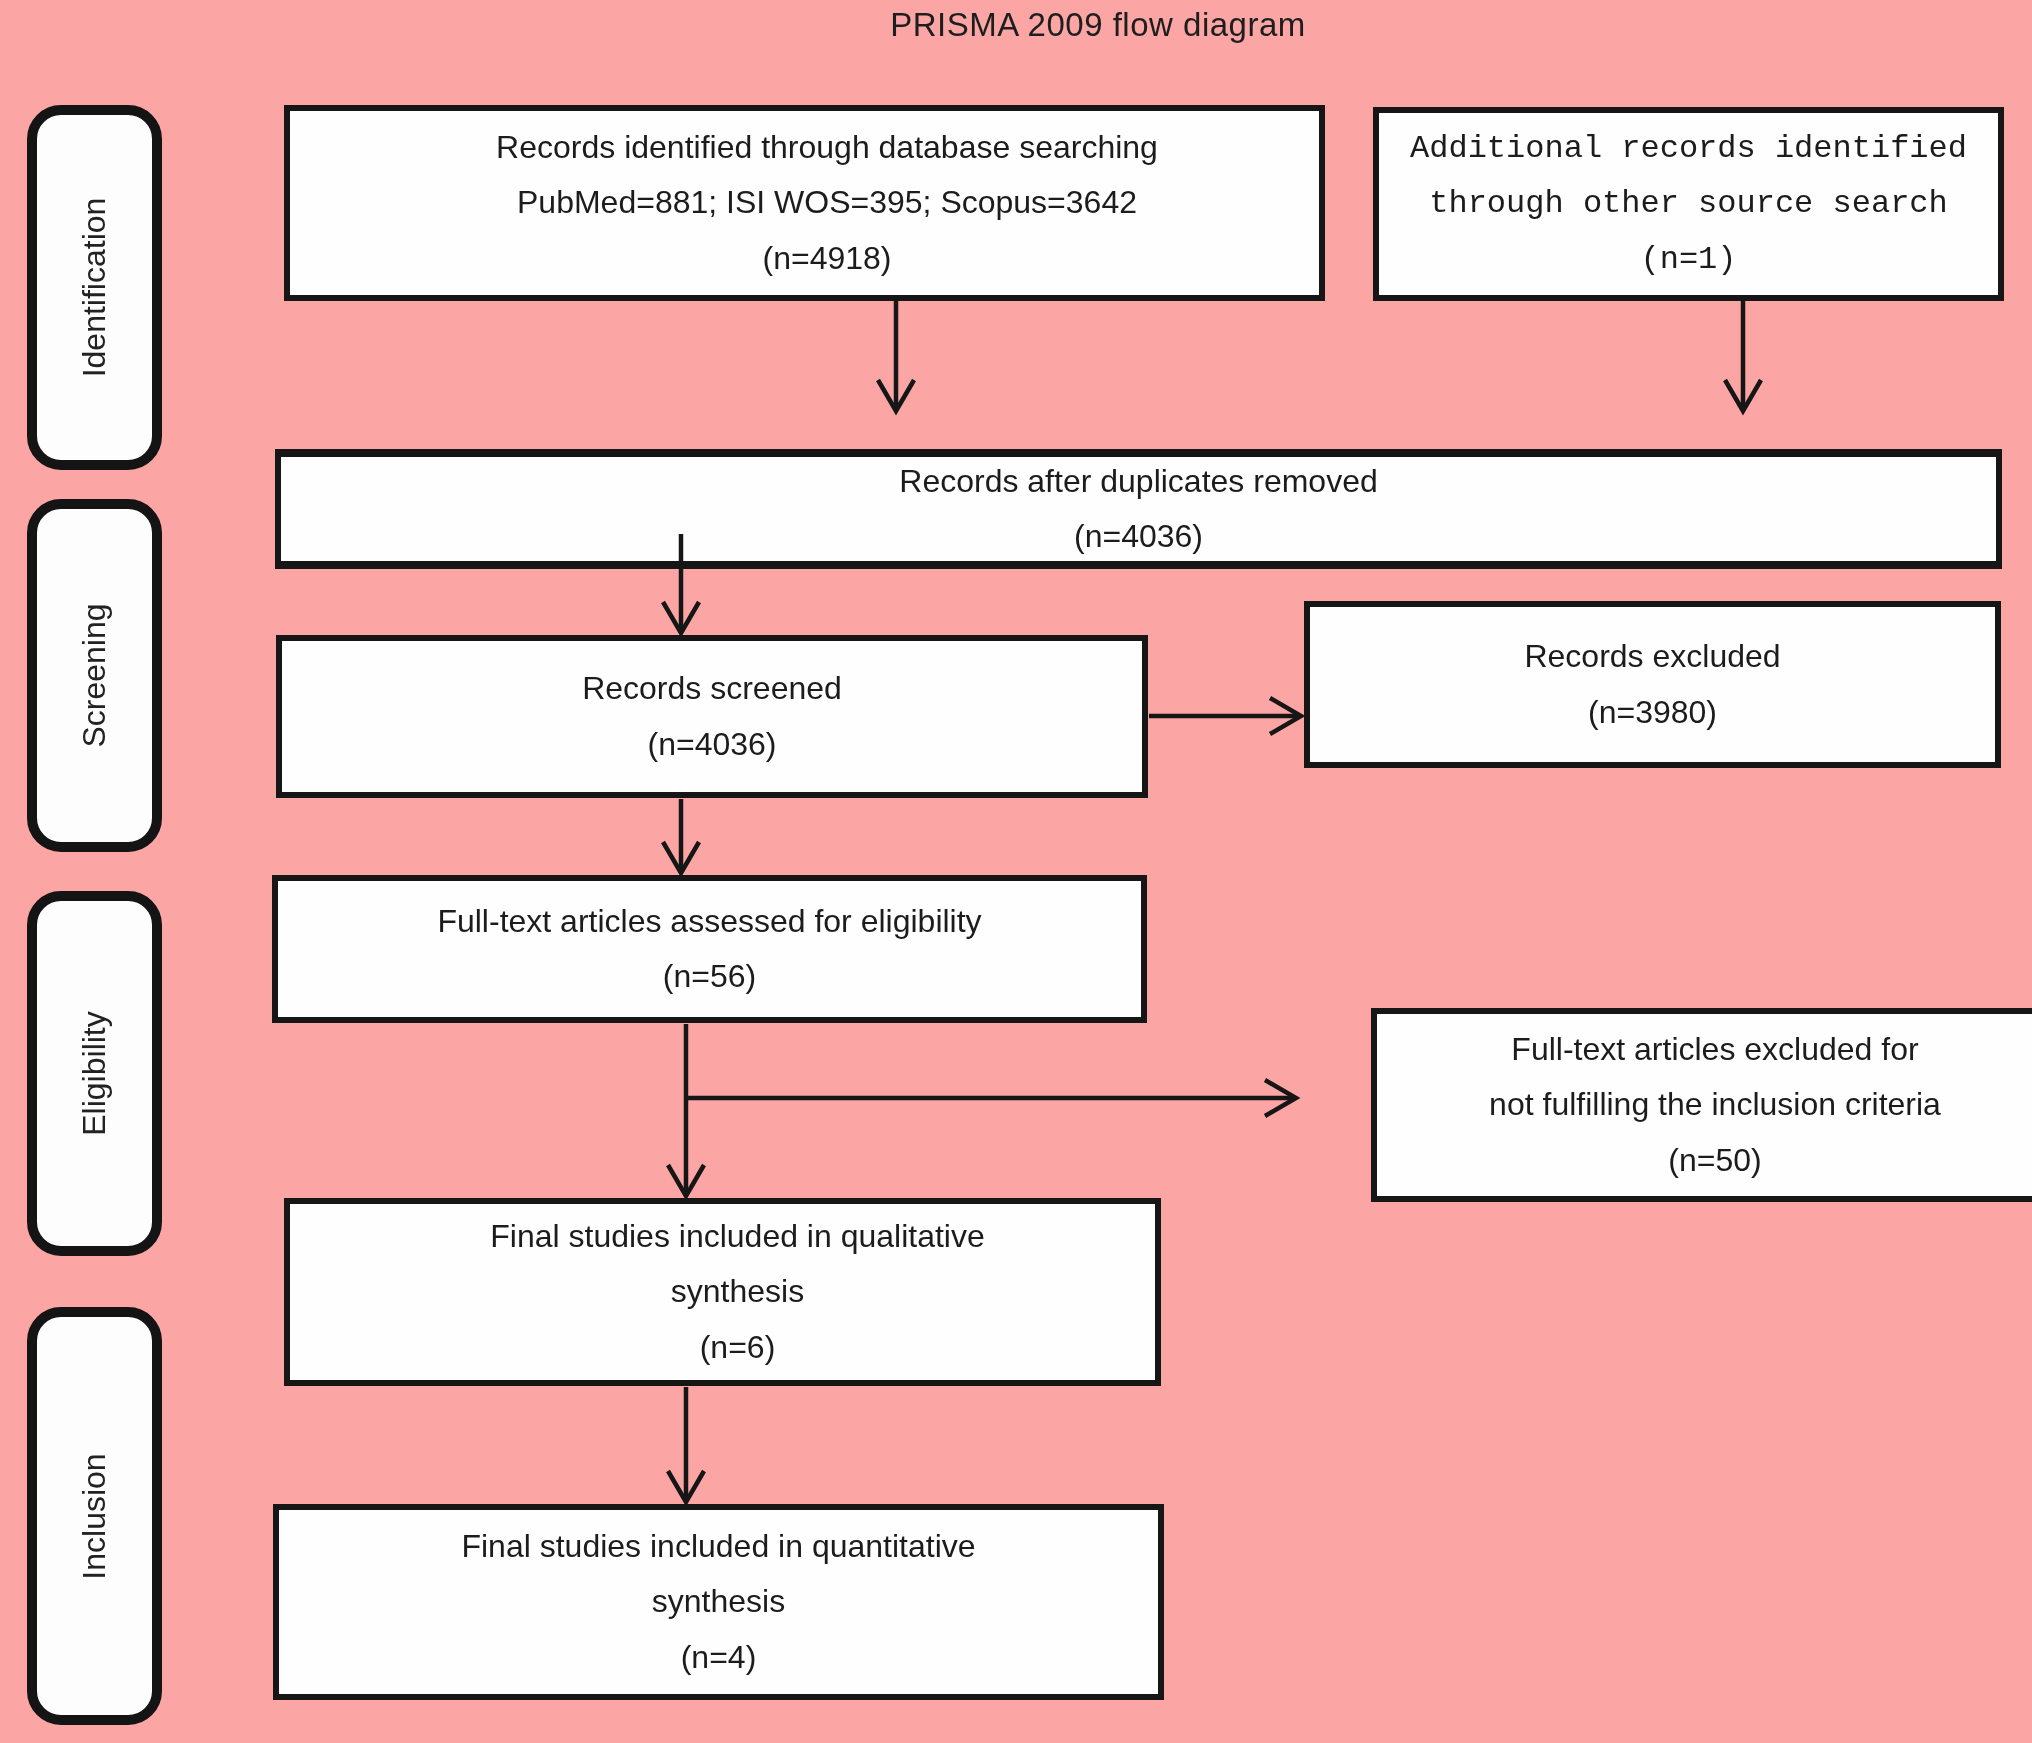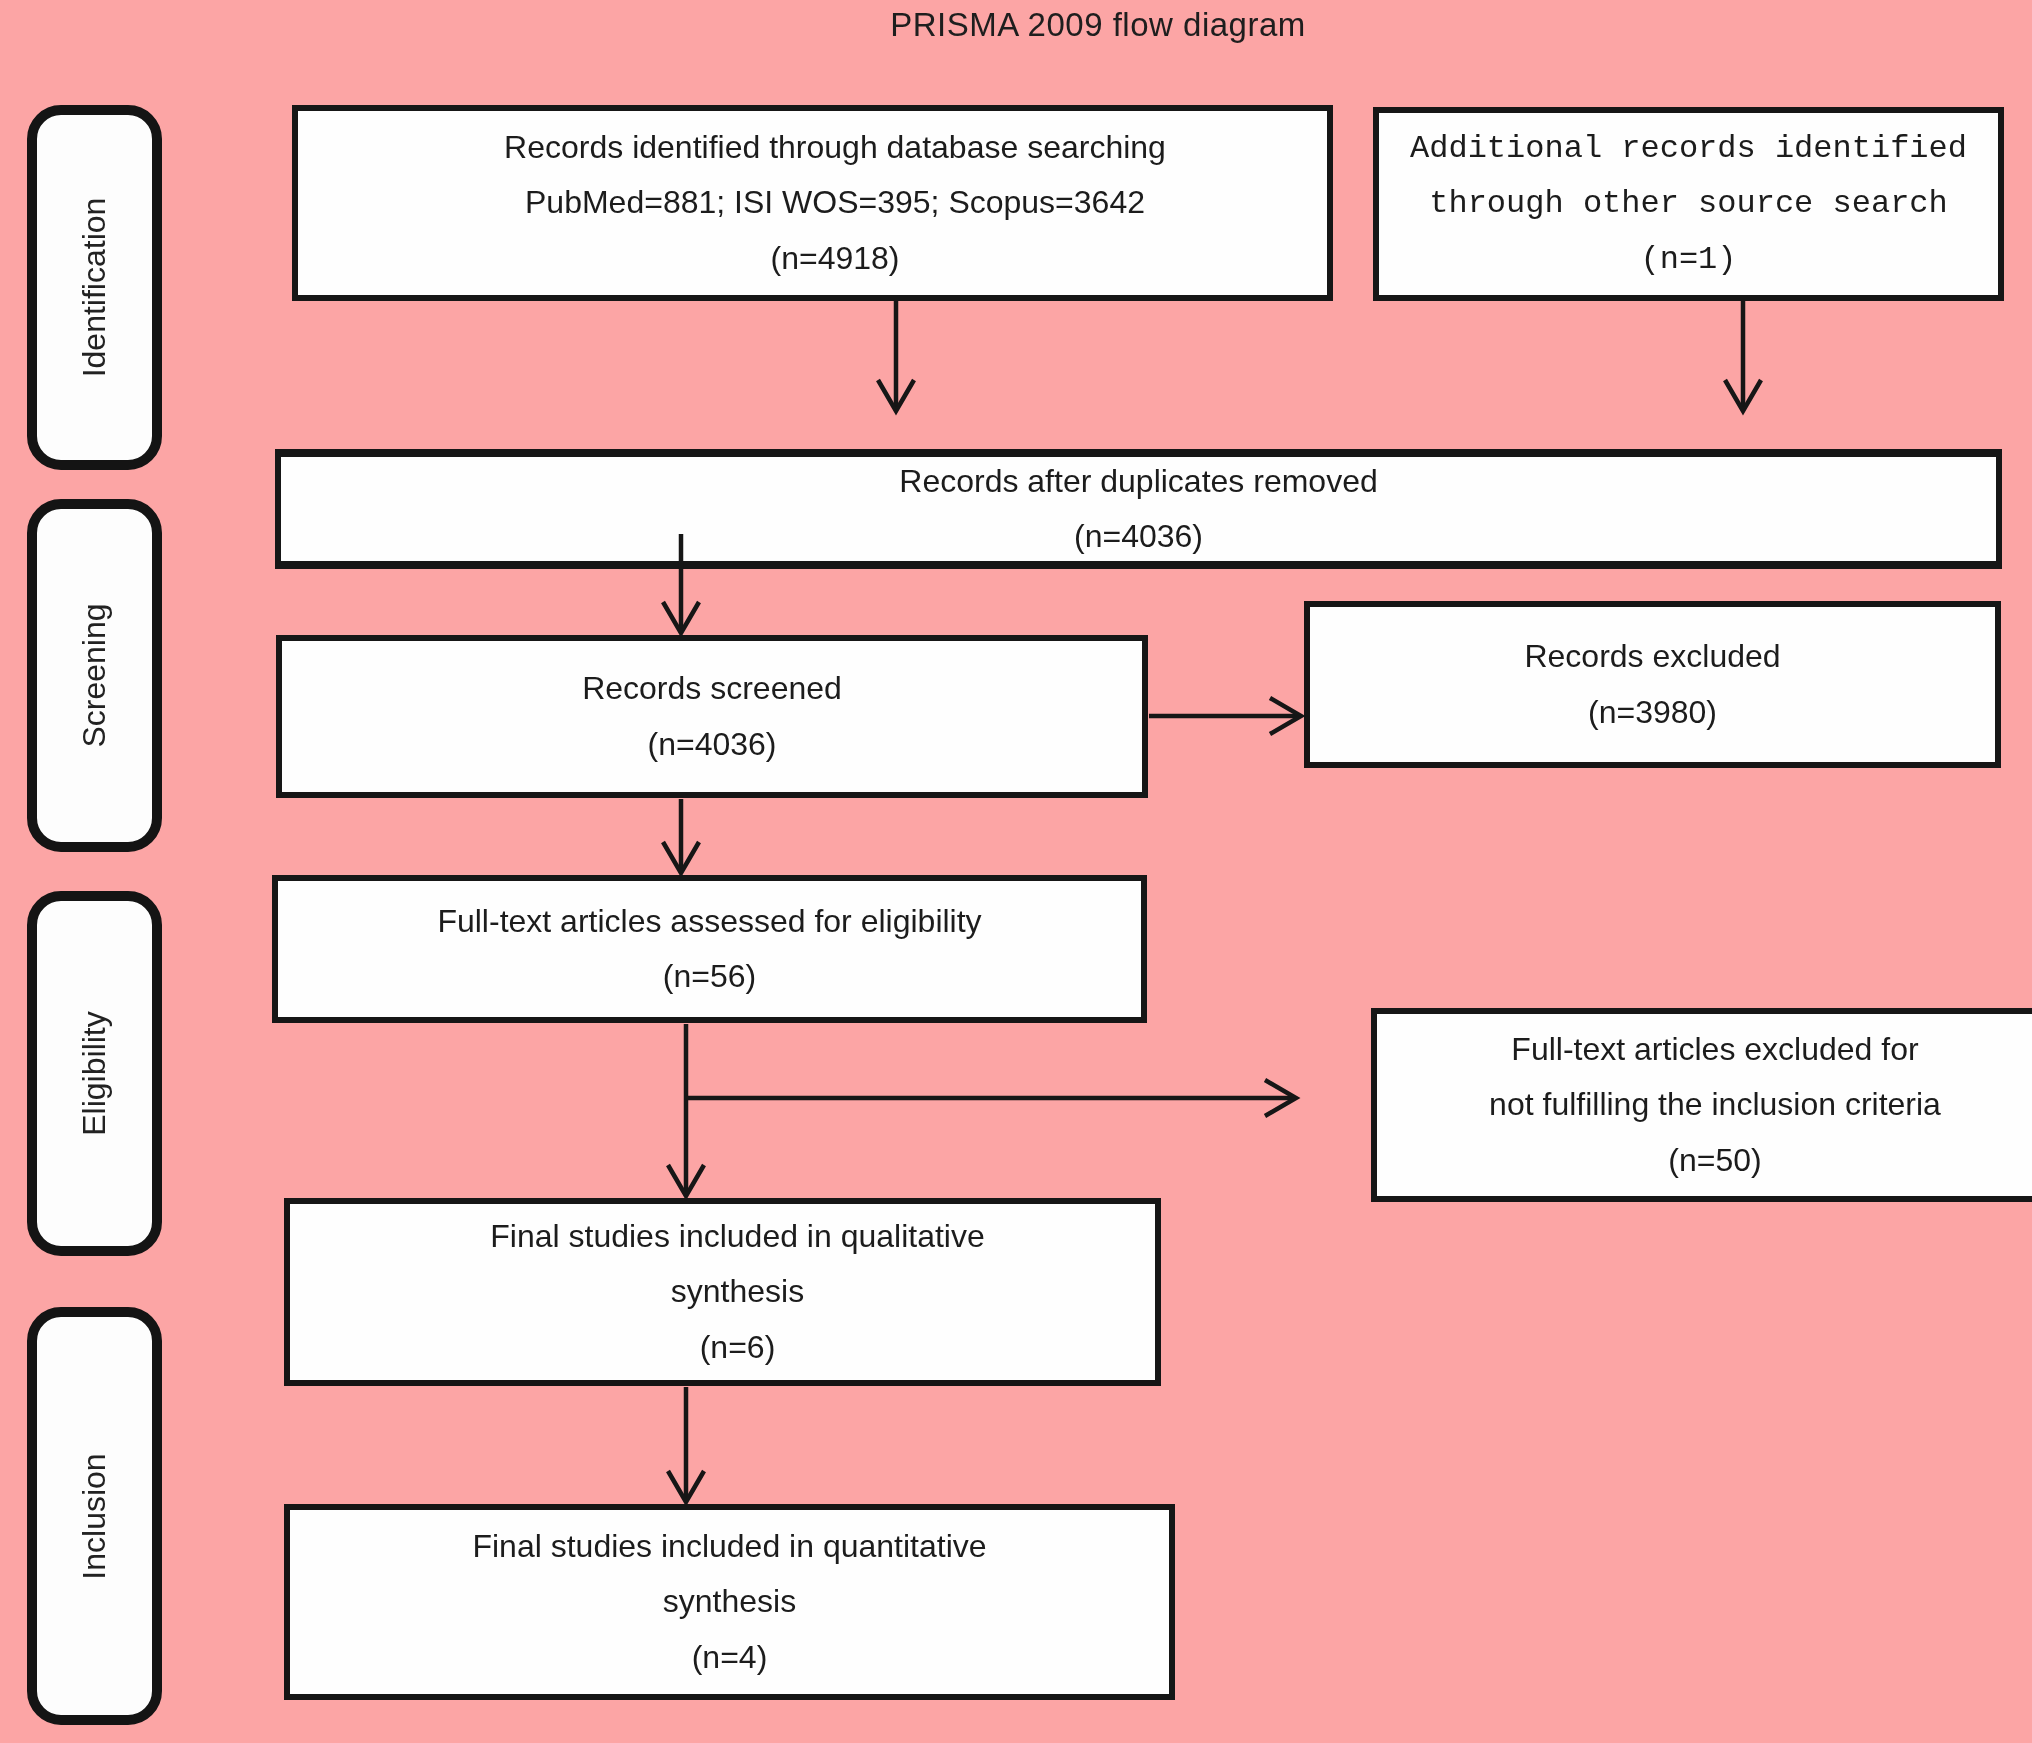--- a/index.html
+++ b/index.html
@@ -54,29 +54,29 @@
     box-sizing: border-box;
     display: flex;
     flex-direction: column;
     align-items: center;
     justify-content: center;
     text-align: center;
     font-size: 32px;
     line-height: 1.72;
     color: #1c1c1c;
   }
-  .b1 { left: 292px;  top: 105px;  width: 1041px; height: 196px; padding-left: 45px; }
+  .b1 { left: 284px;  top: 105px;  width: 1041px; height: 196px; padding-left: 45px; }
   .b2 { left: 1373px; top: 107px;  width: 631px;  height: 194px; font-family: Liberation Mono, monospace; }
   .b3 { left: 275px;  top: 413px;  width: 1727px; height: 120px; border-top-width: 8px; border-bottom-width: 8px; margin-top: 36px; }
   .b4 { left: 276px;  top: 635px;  width: 872px;  height: 163px; }
   .b5 { left: 1304px; top: 601px;  width: 697px;  height: 167px; }
   .b6 { left: 272px;  top: 875px;  width: 875px;  height: 148px; }
   .b7 { left: 1371px; top: 1008px; width: 688px;  height: 194px; }
   .b8 { left: 284px;  top: 1198px; width: 877px;  height: 188px; padding-left: 30px; }
-  .b9 { left: 284px;  top: 1504px; width: 891px;  height: 196px; }
+  .b9 { left: 273px;  top: 1504px; width: 891px;  height: 196px; }
 
   .arrows {
     position: absolute;
     left: 0; top: 0;
     width: 2032px;
     height: 1743px;
     pointer-events: none;
   }
   .arrows * { stroke: #161616; stroke-width: 4.5; fill: none; }
 </style>

